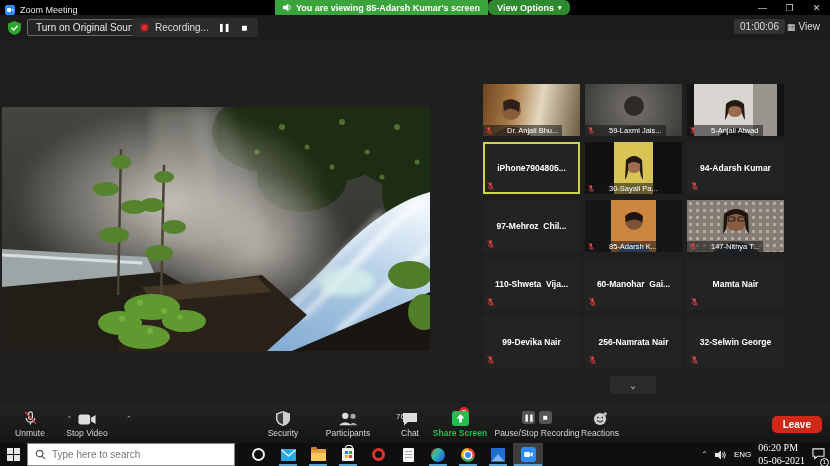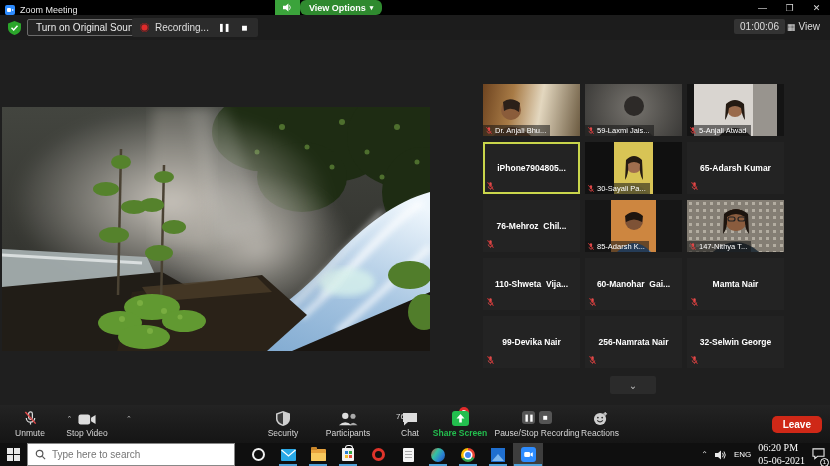--- a/index.html
+++ b/index.html
@@ -35,21 +35,21 @@
   
   .screen-share { position:absolute; left:2px; top:107px; width:428px; height:244px; background:#000; }
   .screen-share svg { display:block; }
 
   
   .tiles { position:absolute; left:483px; top:84px; width:301px; display:grid; grid-template-columns:repeat(3,97px); grid-auto-rows:52px; column-gap:5px; row-gap:6px; }
   .tile { position:relative; background:#232323; overflow:hidden; }
   .tile.active { outline:2px solid #c9d54b; outline-offset:-2px; }
   .center-name { position:absolute; inset:0; display:flex; align-items:center; justify-content:center; font-size:8.5px; font-weight:bold; color:#fff; text-align:center; white-space:pre; }
   .mic-bl { position:absolute; left:3px; bottom:3px; }
-  .name-tag { position:absolute; left:0; bottom:0; max-width:96%; display:flex; align-items:flex-start; gap:2px; background:rgba(20,20,20,.55); padding:1px 4px 1px 2px; font-size:7.5px; color:#fff; white-space:pre; overflow:hidden; }
+  .name-tag { position:absolute; left:0; bottom:0; max-width:96%; display:flex; align-items:flex-start; gap:14px; background:rgba(20,20,20,.55); padding:1px 4px 1px 2px; font-size:7.5px; color:#fff; white-space:pre; overflow:hidden; }
   .vid { position:absolute; inset:0; }
   .v-warm .vid { background:linear-gradient(100deg,#6e4420 0%,#a87b46 30%,#e3d7bf 55%,#c8b astuce 0); background:linear-gradient(100deg,#6e4420 0%,#a87b46 30%,#e3d7bf 58%,#6b5a40 100%); }
   .v-dim .vid { background:radial-gradient(circle at 50% 45%,#76736e 0%,#55534f 55%,#3a3937 100%); }
   .v-light .vid { background:linear-gradient(90deg,#141414 0 7%,#d9d5d0 7% 68%,#98948e 68% 93%,#141414 93%); }
   .v-yellow .vid { background:linear-gradient(90deg,#101010 0 30%,#d8c455 30% 70%,#101010 70%); }
   .v-orange .vid { background:linear-gradient(90deg,#161616 0 27%,#cd8640 27% 73%,#161616 73%); }
   .v-pattern .vid { background-color:#847e74; background-image:radial-gradient(#b3ada1 1.5px, transparent 2px); background-size:7px 7px; }
   .sil { position:absolute; }
 
   
@@ -106,20 +106,21 @@
   <div class="titlebar-left">
     <span class="zoom-app-icon"></span>
     <span class="win-title">Zoom Meeting</span>
   </div>
   <div class="banner">
     <div class="banner-main">
       <svg width="9" height="9" viewBox="0 0 10 10">
           <polygon points="0,3 3,3 6,0.5 6,9.5 3,7 0,7" fill="#fff"></polygon>
           <path d="M7.2 2.5 Q9 5 7.2 7.5" stroke="#fff" stroke-width="1" fill="none"></path>
         </svg>
+      <span>You are viewing 85-Adarsh Kumar's screen</span>
     </div>
     <div class="banner-view">
       <span>View Options</span>
       <span style="font-size:7px">▾</span>
     </div>
   </div>
   <div class="win-ctls">
     <div class="win-btn">—</div>
     <div class="win-btn">❐</div>
     <div class="win-btn">✕</div>
@@ -317,31 +318,31 @@
     </div>
     <div class="name-tag"><svg width="8" height="9" viewBox="0 0 12 12">
           <rect x="4.4" y="1" width="3.2" height="6" rx="1.6" fill="#e04b4b"></rect>
           <path d="M3 6.5a3 3 0 0 0 6 0" stroke="#e04b4b" stroke-width="1" fill="none"></path>
           <line x1="6" y1="9.5" x2="6" y2="11" stroke="#e04b4b" stroke-width="1"></line>
           <line x1="2" y1="1" x2="10" y2="11" stroke="#c83434" stroke-width="1.4"></line>
         </svg><span>30-Sayali Pa...</span></div>
   </div>
 
   <div class="tile">
-    <span class="center-name">65-Adarsh Kumar</span>
-    <svg class="mic-bl" width="9" height="10" viewBox="0 0 12 12">
-        <rect x="4.4" y="1" width="3.2" height="6" rx="1.6" fill="#e04b4b"></rect>
-        <path d="M3 6.5a3 3 0 0 0 6 0" stroke="#e04b4b" stroke-width="1" fill="none"></path>
-        <line x1="6" y1="9.5" x2="6" y2="11" stroke="#e04b4b" stroke-width="1"></line>
-        <line x1="2" y1="1" x2="10" y2="11" stroke="#c83434" stroke-width="1.4"></line>
-      </svg>
-  </div>
-
-  <div class="tile">
-    <span class="center-name">76-Mehroz  Chil...</span>
+    <span class="center-name">94-Adarsh Kumar</span>
+    <svg class="mic-bl" width="9" height="10" viewBox="0 0 12 12">
+        <rect x="4.4" y="1" width="3.2" height="6" rx="1.6" fill="#e04b4b"></rect>
+        <path d="M3 6.5a3 3 0 0 0 6 0" stroke="#e04b4b" stroke-width="1" fill="none"></path>
+        <line x1="6" y1="9.5" x2="6" y2="11" stroke="#e04b4b" stroke-width="1"></line>
+        <line x1="2" y1="1" x2="10" y2="11" stroke="#c83434" stroke-width="1.4"></line>
+      </svg>
+  </div>
+
+  <div class="tile">
+    <span class="center-name">97-Mehroz  Chil...</span>
     <svg class="mic-bl" width="9" height="10" viewBox="0 0 12 12">
         <rect x="4.4" y="1" width="3.2" height="6" rx="1.6" fill="#e04b4b"></rect>
         <path d="M3 6.5a3 3 0 0 0 6 0" stroke="#e04b4b" stroke-width="1" fill="none"></path>
         <line x1="6" y1="9.5" x2="6" y2="11" stroke="#e04b4b" stroke-width="1"></line>
         <line x1="2" y1="1" x2="10" y2="11" stroke="#c83434" stroke-width="1.4"></line>
       </svg>
   </div>
 
   <div class="tile v-orange">
     <div class="vid">

